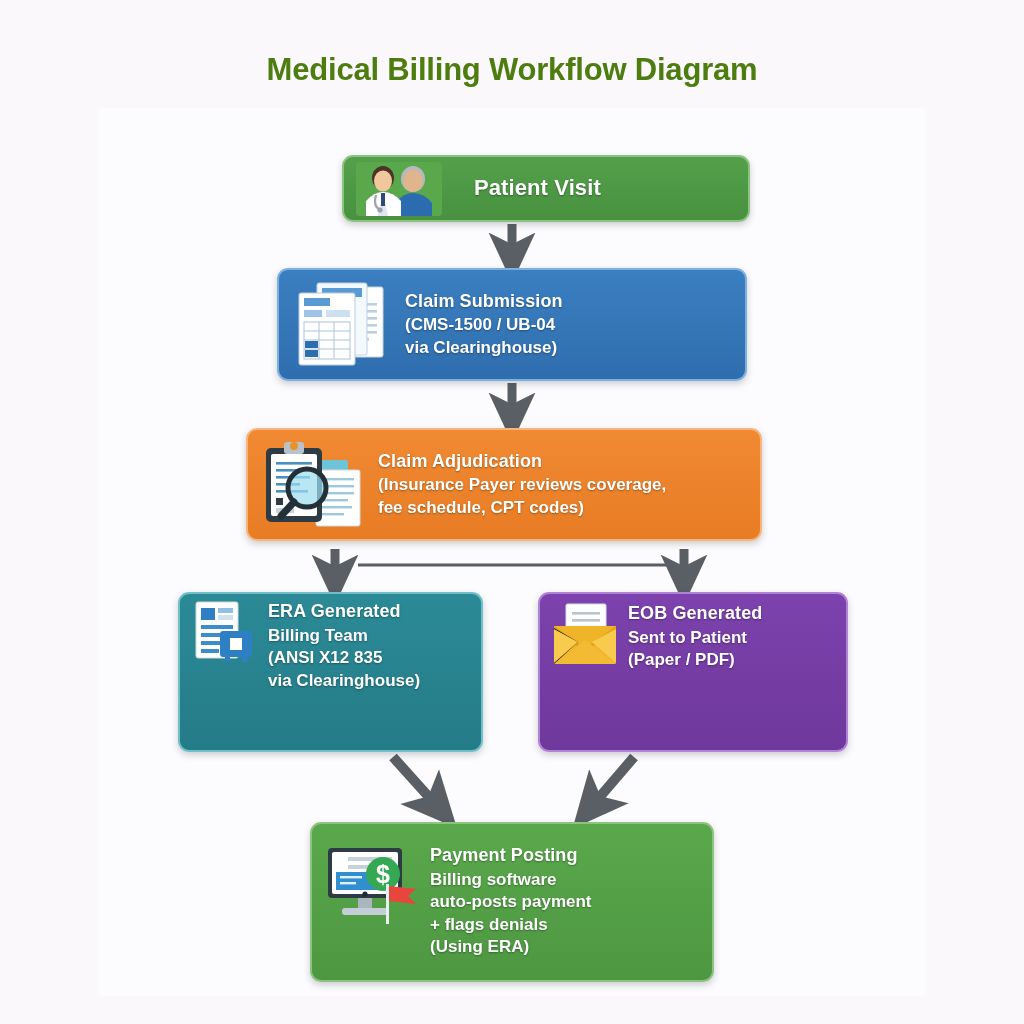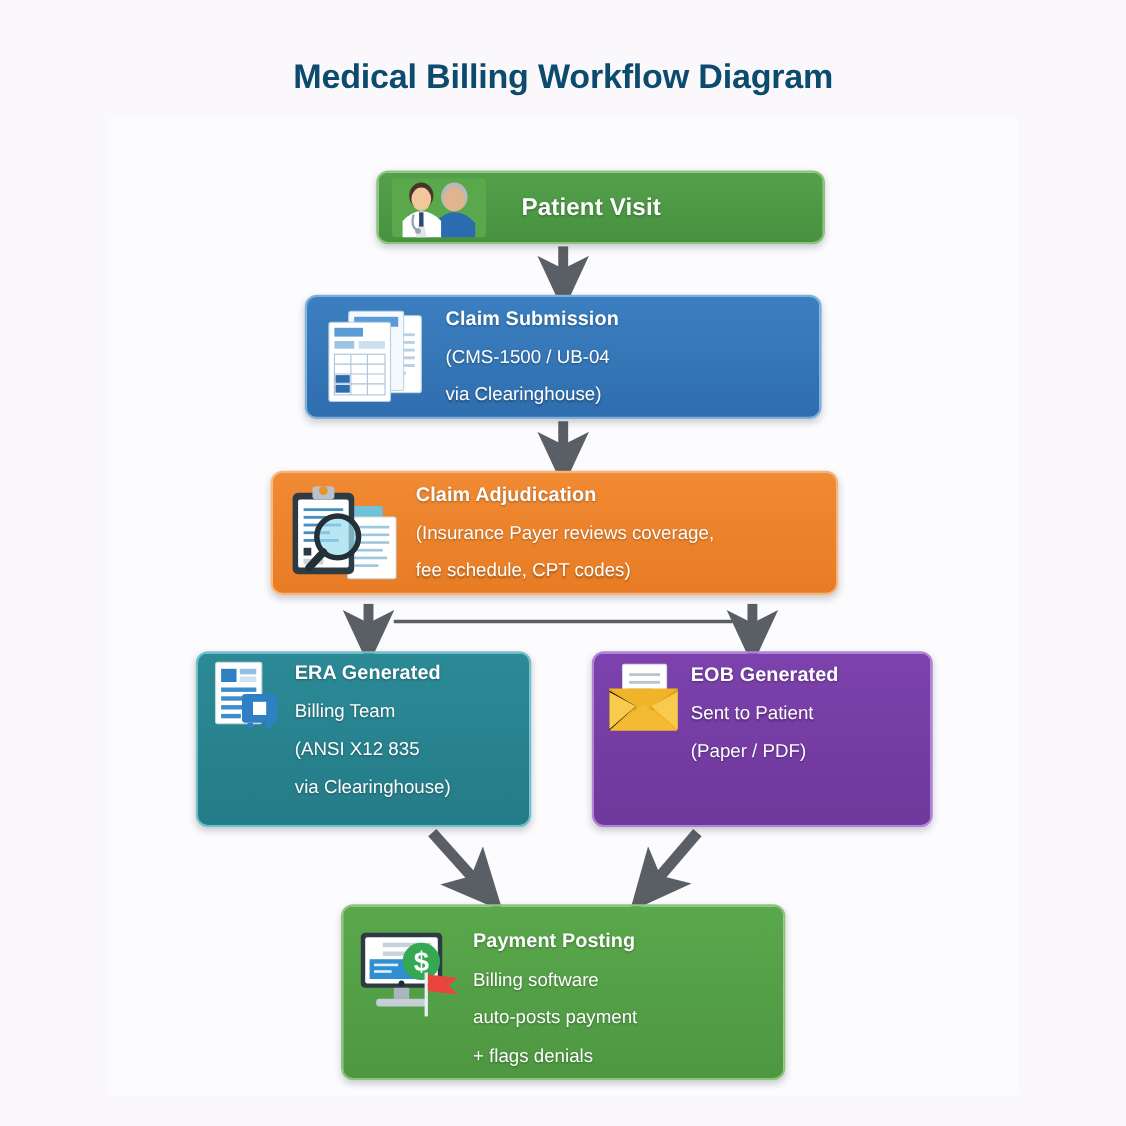--- a/index.html
+++ b/index.html
@@ -31,21 +31,21 @@
   
   #diagram-title {
     position: absolute;
     left: 0;
     top: 52px;
     width: 1024px;
     text-align: center;
     font-size: 31px;
     font-weight: bold;
     letter-spacing: -0.2px;
-    color: #0c4a6e;
+    color: #4d7c0f;
     font-family: "Liberation Sans", sans-serif;
   }
 
   
   .node {
     position: absolute;
     border-radius: 11px;
     display: flex;
     align-items: center;
     padding: 8px 10px 8px 12px;
@@ -67,23 +67,22 @@
   }
   .node .node-title {
     font-size: 18px;
     font-weight: bold;
     letter-spacing: 0.1px;
     margin-bottom: 1px;
     white-space: nowrap;
   }
   .node .node-sub {
     font-size: 17px;
-    font-weight: normal;
+    font-weight: bold;
     white-space: nowrap;
-    margin-top: 12px;
   }
 
   
   #node-patient-visit {
     left: 311px; top: 155px; width: 408px; height: 67px;
     background: linear-gradient(180deg,#54a04a 0%,#479140 100%);
     border: 2px solid #8cc47f;
     margin-left: 31px;
   }
   #node-patient-visit .node-title { font-size: 22px; }

